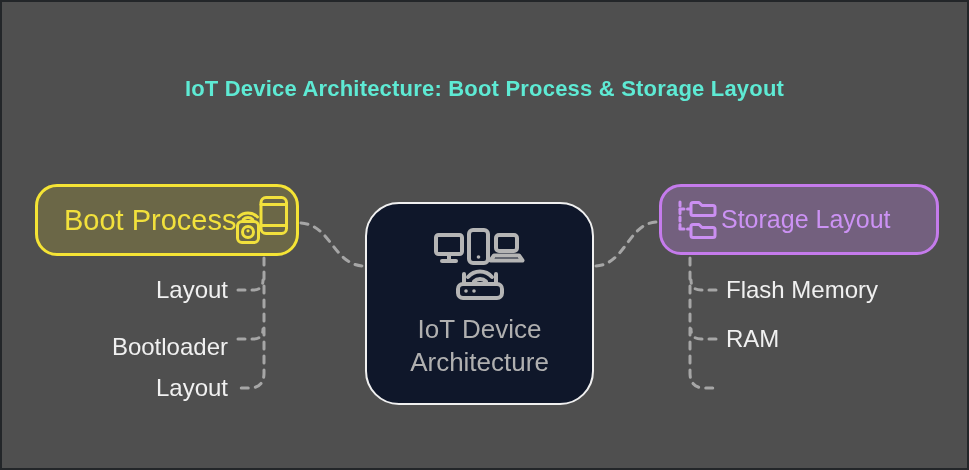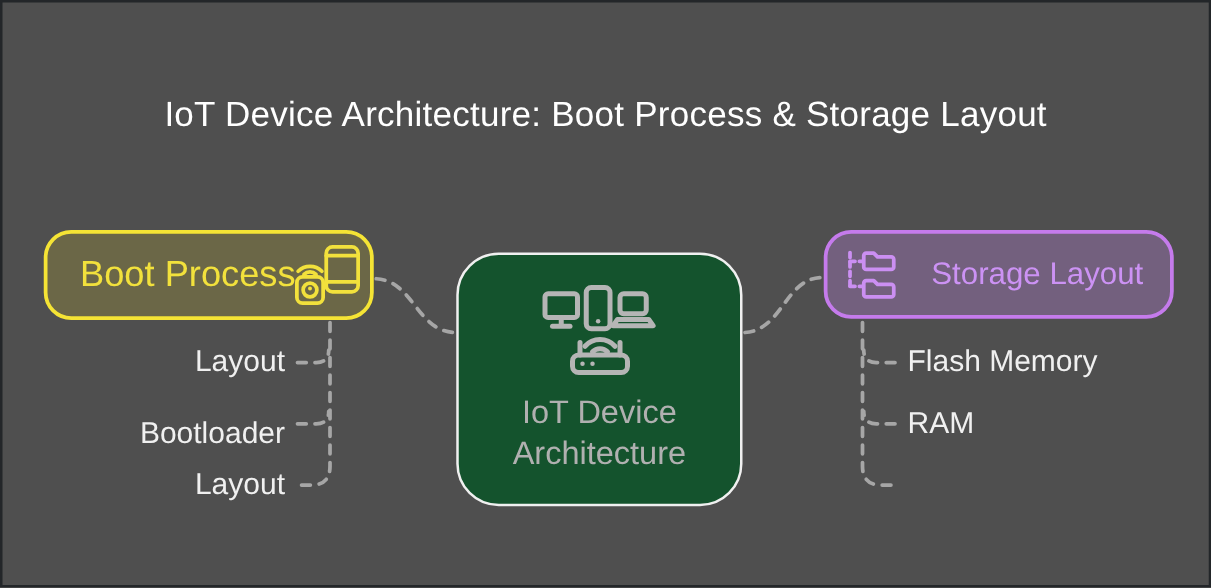--- a/index.html
+++ b/index.html
@@ -4,42 +4,42 @@
 <style>
   html,body { margin:0; padding:0; background:#4f4f4f; }
   .frame {
     position:relative; width:969px; height:470px;
     background:#4f4f4f; border:2px solid #232629; box-sizing:border-box;
     overflow:hidden;
     font-family:"Liberation Sans","DejaVu Sans",sans-serif;
   }
   .title {
     position:absolute; top:74px; left:0; width:100%;
-    text-align:center; font-size:28px; font-weight:400;
-    color:#ffffff; letter-spacing:0.2px;
+    text-align:center; font-size:22px; font-weight:700;
+    color:#5eead4; letter-spacing:0.2px;
   }
   .connectors { position:absolute; top:0; left:0; z-index:1; pointer-events:none; }
   .connectors path { fill:none; stroke:#a6a6a6; stroke-width:3; stroke-linecap:round; stroke-dasharray:7 7; }
 
   .node { position:absolute; box-sizing:border-box; display:flex; align-items:center; z-index:2; }
   .node-boot {
     left:33px; top:182px; width:264px; height:72px;
     border:3px solid #f5e435; border-radius:22px; background:#6b6747;
     justify-content:space-between; padding:0 12px 0 26px;
   }
   .boot-label { color:#f2e13c; font-size:29px; white-space:nowrap; }
   .node-storage {
     left:657px; top:182px; width:280px; height:71px;
     border:3px solid #c57bec; border-radius:22px; background:#73607e;
-    padding:0 10px 0 13px; gap:24px;
+    padding:0 10px 0 13px; gap:0;
   }
   .storage-label { color:#cc92f4; font-size:25px; white-space:nowrap; }
   .node-center {
     left:363px; top:200px; width:229px; height:203px;
-    border:2.5px solid #f0f0f0; border-radius:34px; background:#14532d;
+    border:2.5px solid #f0f0f0; border-radius:34px; background:#0f172a;
     flex-direction:column; justify-content:center;
   }
   .center-label { color:#b0b0b0; font-size:26px; line-height:33px; text-align:center; margin-top:13px; }
 
   .icon { display:flex; align-items:center; justify-content:center; }
 
   .item { position:absolute; z-index:2; color:#f0f0f0; font-size:24px; line-height:30px; white-space:nowrap; }
   .item-left  { left:0; width:226px; text-align:right; }
   .item-right { left:724px; text-align:right; }
 </style>

